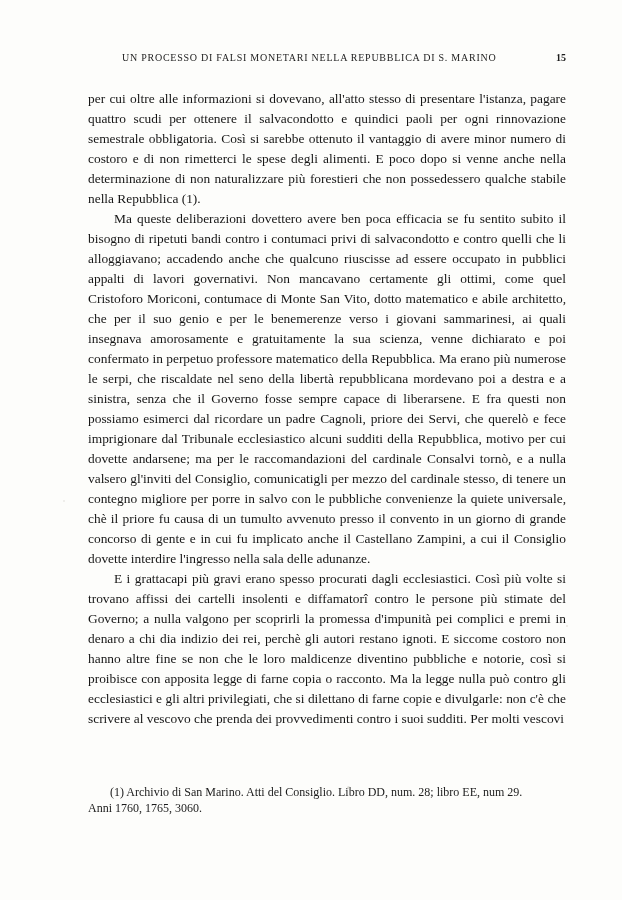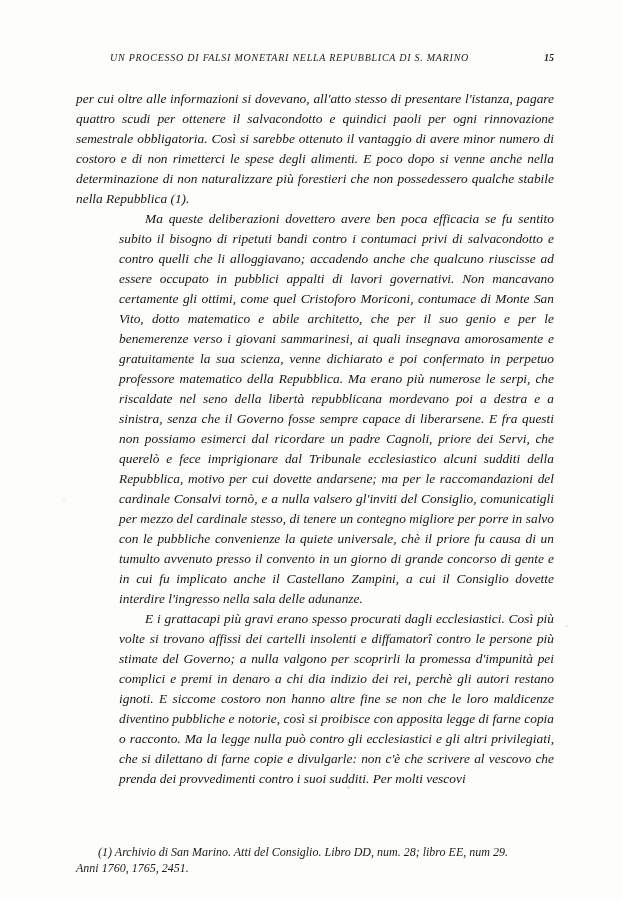--- a/index.html
+++ b/index.html
@@ -15,24 +15,23 @@
     overflow: hidden;
   }
   .page {
     position: relative;
     width: 622px;
     height: 900px;
     background: #fdfdfb;
   }
   .page-inner {
     position: absolute;
-    left: 76px;
+    left: 88px;
     top: 52px;
     width: 478px;
-    font-style: italic;
   }
   .running-head {
     display: flex;
     align-items: baseline;
     justify-content: flex-start;
     font-size: 10.5px;
     letter-spacing: 0.6px;
     font-variant: small-caps;
     text-transform: uppercase;
     color: #1d1d1d;
@@ -57,21 +56,20 @@
     margin: 0;
     font-size: 13.4px;
     line-height: 20px;
     text-align: justify;
     text-justify: inter-word;
     hyphens: manual;
     color: #161616;
   }
   .body-text p.indent {
     text-indent: 26px;
-    margin-left: 43px;
   }
   .footnote-rule {
     margin-top: 26px;
     margin-left: 0;
     width: 0;
     border: none;
   }
   .footnotes {
     margin-top: 30px;
     font-size: 12px;
@@ -109,21 +107,21 @@
     <div class="body-text">
       <p>per cui oltre alle informazioni si dovevano, all'atto stesso di presentare l'istanza, pagare quattro scudi per ottenere il salvacondotto e quindici paoli per ogni rinnovazione semestrale obbligatoria. Così si sarebbe ottenuto il vantaggio di avere minor numero di costoro e di non rimetterci le spese degli alimenti. E poco dopo si venne anche nella determinazione di non naturalizzare più forestieri che non possedessero qualche stabile nella Repubblica (1).</p>
       <p class="indent">Ma queste deliberazioni dovettero avere ben poca efficacia se fu sentito subito il bisogno di ripetuti bandi contro i contumaci privi di salvacondotto e contro quelli che li alloggiavano; accadendo anche che qualcuno riuscisse ad essere occupato in pubblici appalti di lavori governativi. Non mancavano certamente gli ottimi, come quel Cristoforo Moriconi, contumace di Monte San Vito, dotto matematico e abile architetto, che per il suo genio e per le benemerenze verso i giovani sammarinesi, ai quali insegnava amorosamente e gratuitamente la sua scienza, venne dichiarato e poi confermato in perpetuo professore matematico della Repubblica. Ma erano più numerose le serpi, che riscaldate nel seno della libertà repubblicana mordevano poi a destra e a sinistra, senza che il Governo fosse sempre capace di liberarsene. E fra questi non possiamo esimerci dal ricordare un padre Cagnoli, priore dei Servi, che querelò e fece imprigionare dal Tribunale ecclesiastico alcuni sudditi della Repubblica, motivo per cui dovette andarsene; ma per le raccomandazioni del cardinale Consalvi tornò, e a nulla valsero gl'inviti del Consiglio, comunicatigli per mezzo del cardinale stesso, di tenere un contegno migliore per porre in salvo con le pubbliche convenienze la quiete universale, chè il priore fu causa di un tumulto avvenuto presso il convento in un giorno di grande concorso di gente e in cui fu implicato anche il Castellano Zampini, a cui il Consiglio dovette interdire l'ingresso nella sala delle adunanze.</p>
       <p class="indent">E i grattacapi più gravi erano spesso procurati dagli ecclesiastici. Così più volte si trovano affissi dei cartelli insolenti e diffamatorî contro le persone più stimate del Governo; a nulla valgono per scoprirli la promessa d'impunità pei complici e premi in denaro a chi dia indizio dei rei, perchè gli autori restano ignoti. E siccome costoro non hanno altre fine se non che le loro maldicenze diventino pubbliche e notorie, così si proibisce con apposita legge di farne copia o racconto. Ma la legge nulla può contro gli ecclesiastici e gli altri privilegiati, che si dilettano di farne copie e divulgarle: non c'è che scrivere al vescovo che prenda dei provvedimenti contro i suoi sudditi. Per molti vescovi</p>
     </div>
 
     <hr class="footnote-rule">
 
     <div class="footnotes">
       <p class="fn-line fn-first"><span>(1)</span> <span>Archivio di San Marino. Atti del Consiglio. Libro DD, num. 28; libro EE, num 29.</span></p>
-      <p class="fn-line">Anni 1760, 1765, 2451.</p>
+      <p class="fn-line">Anni 1760, 1765, 3060.</p>
     </div>
 
   </div>
 
   <span class="speck speck-a"></span>
   <span class="speck speck-b"></span>
   <span class="speck speck-c"></span>
 
 </div>
 

